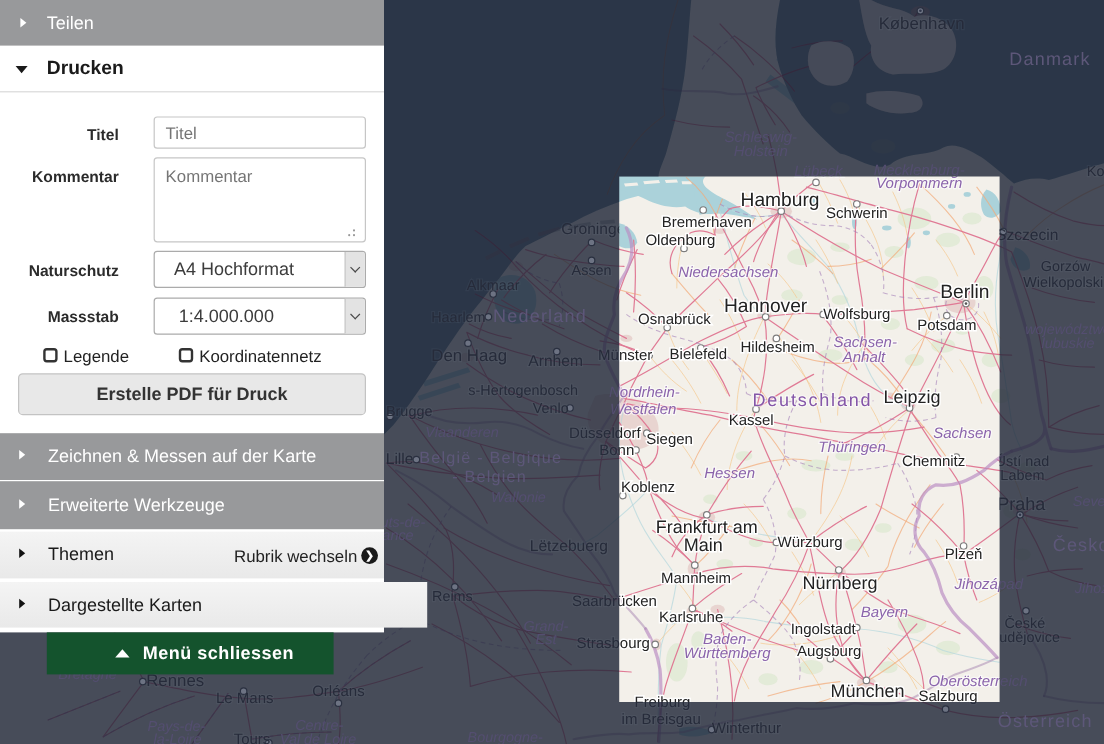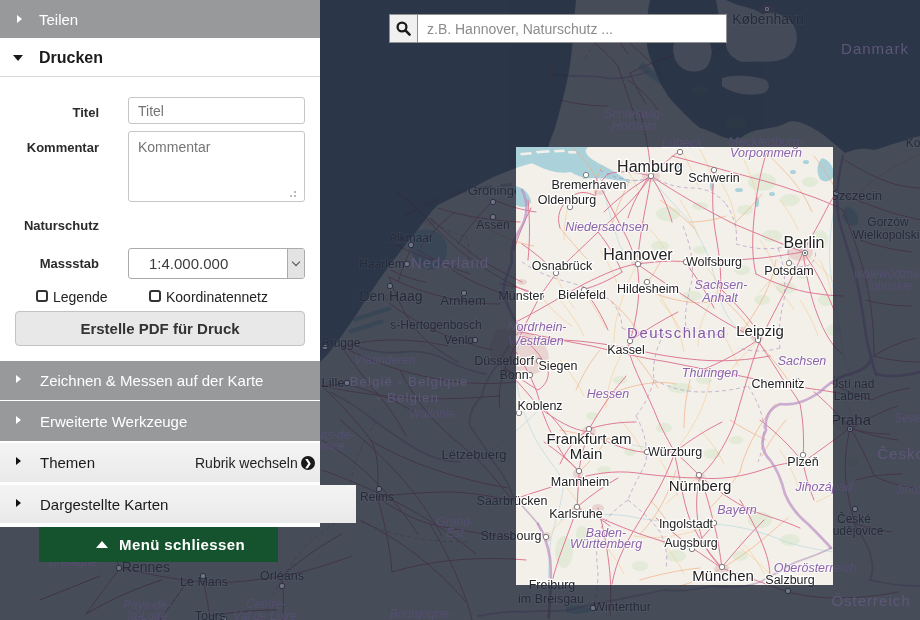--- a/index.html
+++ b/index.html
@@ -438,49 +438,45 @@
 <text class="dct" x="514" y="379" font-size="12.5">Bonn</text>
 <text class="dct" x="512" y="505" font-size="12.5">Saarbrücken</text>
 <text class="dct" x="511" y="540" font-size="12.5">Strasbourg</text>
 <text class="dct" x="552" y="589" font-size="12.5">Freiburg</text>
 <text class="dct" x="551" y="603" font-size="12.5">im Breisgau</text>
 <text class="dct" x="790" y="584" font-size="12.5">Salzburg</text>
 <text class="dct" x="913" y="147" font-size="12">Ko</text>
 </g>
 </svg>
 
-<div class="abs" style="left:389px;top:14px;width:338px;height:29px;display:flex">
-  <div style="width:29px;height:29px;background:#f0f0f0;border:1px solid #919191;display:flex;align-items:center;justify-content:center">
-    <svg width="17" height="17" viewBox="0 0 17 17">
-          <circle cx="7" cy="7" r="4.4" fill="none" stroke="#1a1a1a" stroke-width="2.3"></circle>
-          <line x1="10.4" y1="10.4" x2="14.6" y2="14.6" stroke="#1a1a1a" stroke-width="2.6" stroke-linecap="round"></line>
-        </svg>
-  </div>
-  <div style="flex:1;height:29px;background:#fff;border:1px solid #919191;border-left:none;display:flex;align-items:center;padding-left:9px;color:#8c8c8c;font-size:14px">z.B. Hannover, Naturschutz ...</div>
-</div>
 
 <div class="abs" style="left:0;top:0;width:320px;height:527px;background:#fff">
   <div class="abs graybar" style="left:0;top:0;width:320px;height:38px">
     <span class="abs tri-r" style="left:17px;top:15px;border-color:#fff"></span>
     <span class="abs bartxt" style="left:39px;top:11px">Teilen</span>
   </div>
   <div class="abs" style="left:0;top:38px;width:320px;height:39px;border-bottom:1px solid #d9d9d9">
     <span class="abs tri-d" style="left:13px;top:17px;border-color:#1a1a1a"></span>
     <span class="abs" style="left:39px;top:11px;font-size:16px;font-weight:bold;color:#1a1a1a">Drucken</span>
   </div>
   <div class="abs" style="left:0;top:105px;width:99px;text-align:right;font-size:13px;font-weight:bold;color:#2b2b2b">Titel</div>
   <input class="abs" style="left: 128px; top: 97px; width: 177px; height: 27px; border: 1px solid rgb(198, 198, 198); border-radius: 3px; padding-left: 9px; font-size: 14px; color: rgb(68, 68, 68); outline: none;" placeholder="Titel">
   <div class="abs" style="left:0;top:140px;width:99px;text-align:right;font-size:13px;font-weight:bold;color:#2b2b2b">Kommentar</div>
   <textarea class="abs" style="left: 128px; top: 131px; width: 177px; height: 71px; border: 1px solid rgb(198, 198, 198); border-radius: 3px; padding: 7px 9px; font-size: 14px; color: rgb(68, 68, 68); resize: none; outline: none;" placeholder="Kommentar"></textarea>
   <svg class="abs" style="left:288px;top:190px" width="9" height="9">
         <circle cx="7" cy="2" r="0.9" fill="#999"></circle>
         <circle cx="7" cy="6" r="0.9" fill="#999"></circle>
         <circle cx="3" cy="6" r="0.9" fill="#999"></circle>
       </svg>
   <div class="abs" style="left:0;top:218px;width:99px;text-align:right;font-size:13px;font-weight:bold;color:#2b2b2b">Naturschutz</div>
+  <div class="abs" style="left:128px;top:209px;width:177px;height:31px;border:1px solid #ababab;border-radius:3px;background:#fff">
+    <span class="abs" style="left:16px;top:6px;font-size:15px;color:#3c3c3c">A4 Hochformat</span>
+    <span class="abs" style="right:0;top:0;width:17px;height:29px;background:#e3e3e3;border-left:1px solid #ababab;border-radius:0 2px 2px 0"></span>
+    <span class="abs" style="right:5px;top:10px;width:6px;height:6px;border-right:1.6px solid #4a4a4a;border-bottom:1.6px solid #4a4a4a;transform:rotate(45deg)"></span>
+  </div>
   <div class="abs" style="left:0;top:256px;width:99px;text-align:right;font-size:13px;font-weight:bold;color:#2b2b2b">Massstab</div>
   <div class="abs" style="left:128px;top:248px;width:177px;height:31px;border:1px solid #ababab;border-radius:3px;background:#fff">
     <span class="abs" style="left:20px;top:6px;font-size:15px;color:#3c3c3c">1:4.000.000</span>
     <span class="abs" style="right:0;top:0;width:17px;height:29px;background:#e3e3e3;border-left:1px solid #ababab;border-radius:0 2px 2px 0"></span>
     <span class="abs" style="right:5px;top:10px;width:6px;height:6px;border-right:1.6px solid #4a4a4a;border-bottom:1.6px solid #4a4a4a;transform:rotate(45deg)"></span>
   </div>
   <div class="abs" style="left:36px;top:290px;width:12px;height:12px;border:2px solid #333;border-radius:3px"></div>
   <div class="abs" style="left:53px;top:289px;font-size:14px;color:#222">Legende</div>
   <div class="abs" style="left:149px;top:290px;width:12px;height:12px;border:2px solid #333;border-radius:3px"></div>
   <div class="abs" style="left:166px;top:289px;font-size:14px;color:#222">Koordinatennetz</div>

